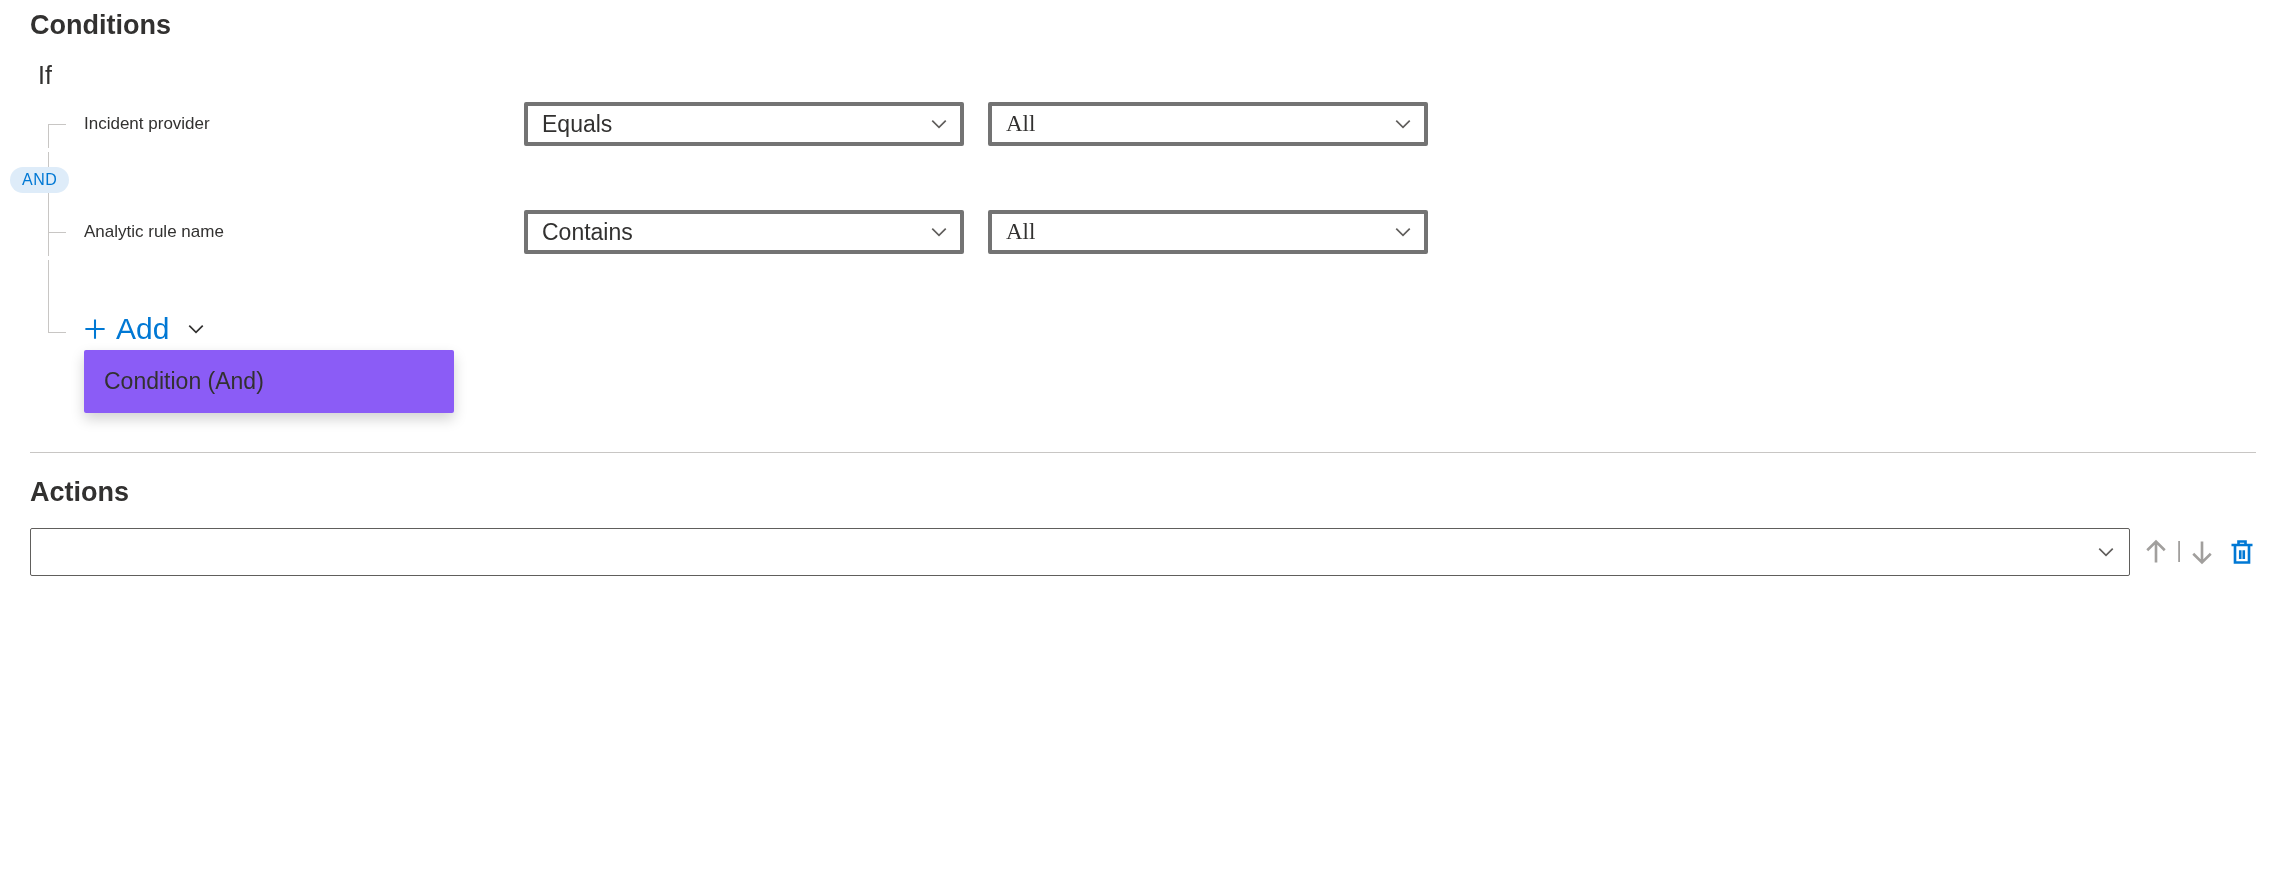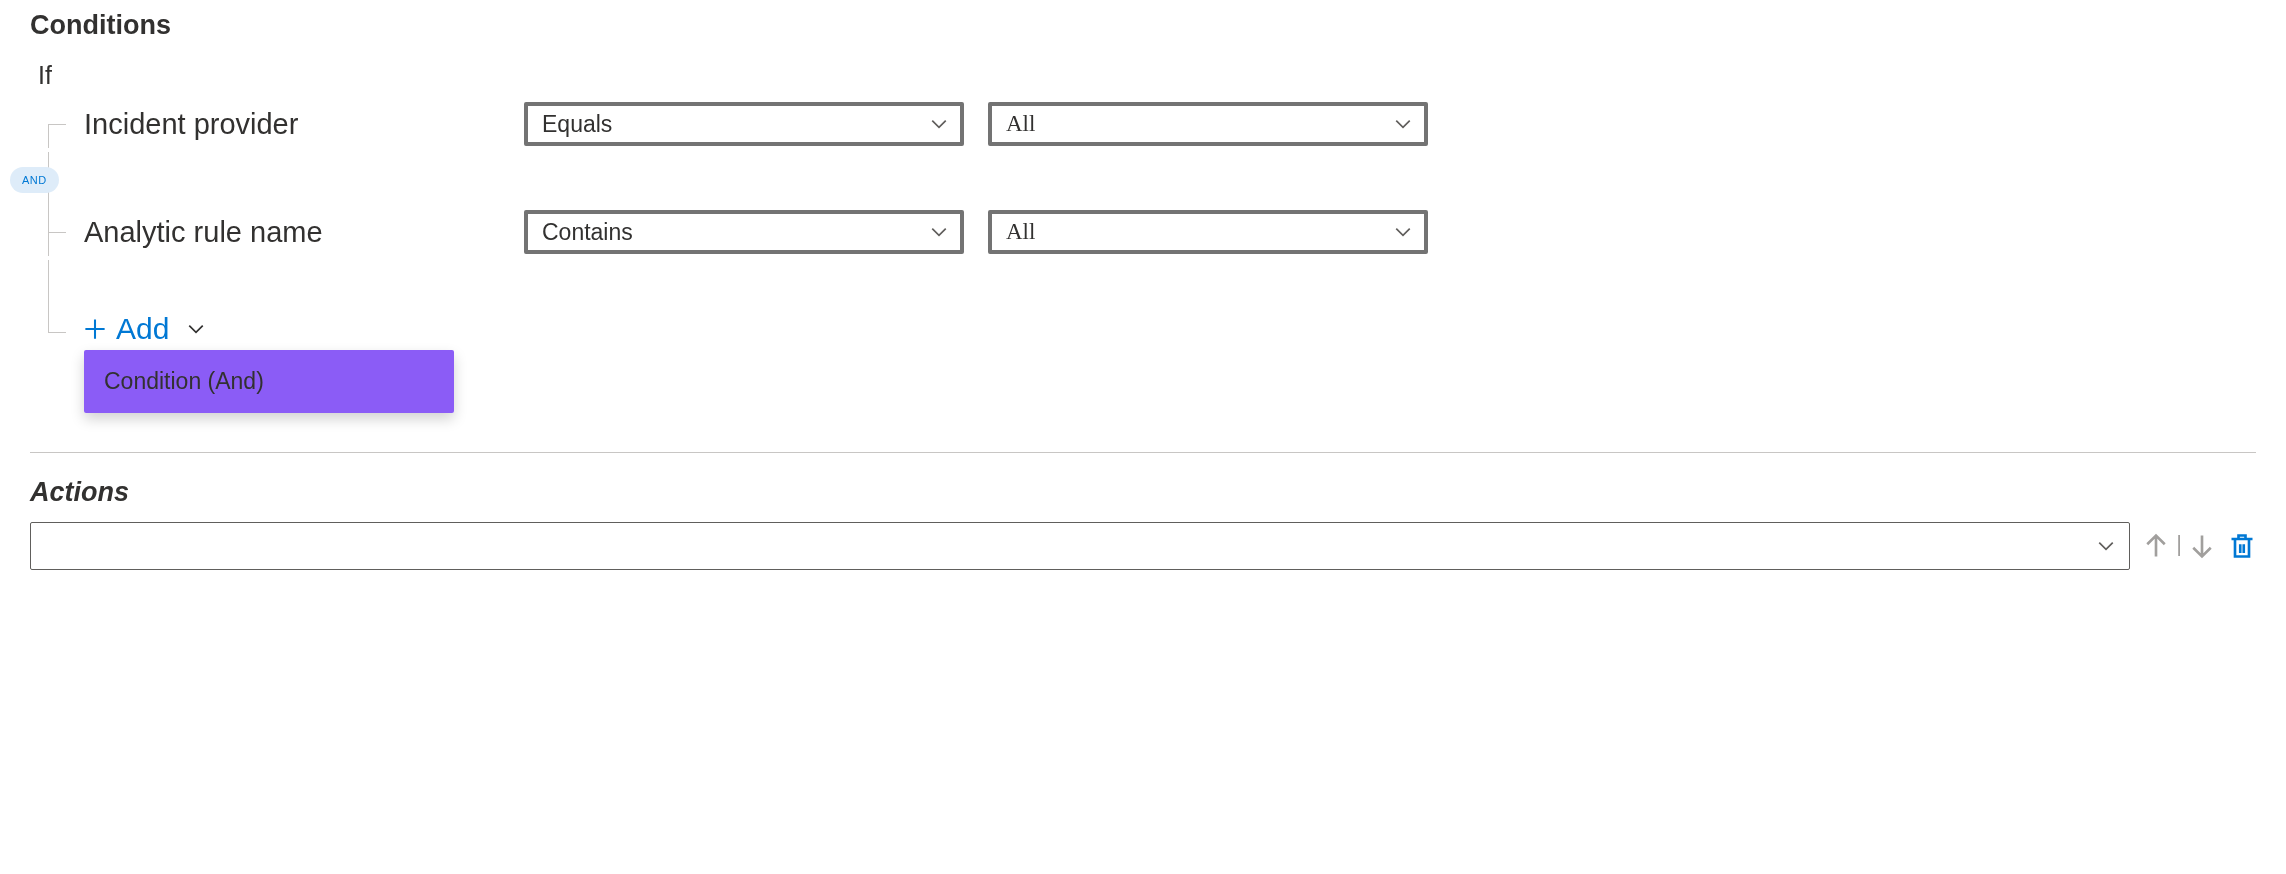--- a/index.html
+++ b/index.html
@@ -53,21 +53,21 @@
     .tree-line.spacer::after { display: none; }
     .and-pill {
       display: inline-flex;
       align-items: center;
       justify-content: center;
       height: 26px;
       padding: 0 12px;
       border-radius: 13px;
       background: #deecf9;
       color: #0078d4;
-      font-size: 11px;
+      font-size: 16px;
       letter-spacing: .5px;
       margin-left: 0px;
       margin-top: 6px;
       margin-bottom: 6px;
       position: relative;
       z-index: 1;
     }
     .and-row-wrapper {
       display: flex;
       align-items: center;
@@ -81,21 +81,21 @@
     }
     .and-vline::before {
       content: "";
       position: absolute;
       left: 18px; top: 0; bottom: 0;
       border-left: 1px solid #c8c6c4;
     }
     .cond-label {
       width: 440px;
       flex: 0 0 440px;
-      font-size: 29px;
+      font-size: 17px;
     }
     .dropdown {
       height: 44px;
       border: 4px solid #737373;
       border-radius: 2px;
       padding: 0 44px 0 14px;
       font-size: 23px;
       color: #323130;
       background: #fff;
       position: relative;
@@ -136,22 +136,21 @@
     .add-menu-item {
       padding: 18px 20px;
       font-size: 23px;
       cursor: pointer;
     }
     .add-menu-item.hover { background: #8b5cf6; }
     .hr { border: 0; border-top: 1px solid #c8c6c4; margin: 44px 0 24px; }
     .actions-heading {
       font-weight: 600;
       font-size: 27px;
-      margin: 0 0 14px;
-      font-style: italic;
+      margin: 0 0 20px;
     }
     .actions-row {
       display: flex;
       align-items: center;
       gap: 12px;
     }
     .actions-dd {
       flex: 1;
       height: 48px;
       border: 1.5px solid #605e5c;

